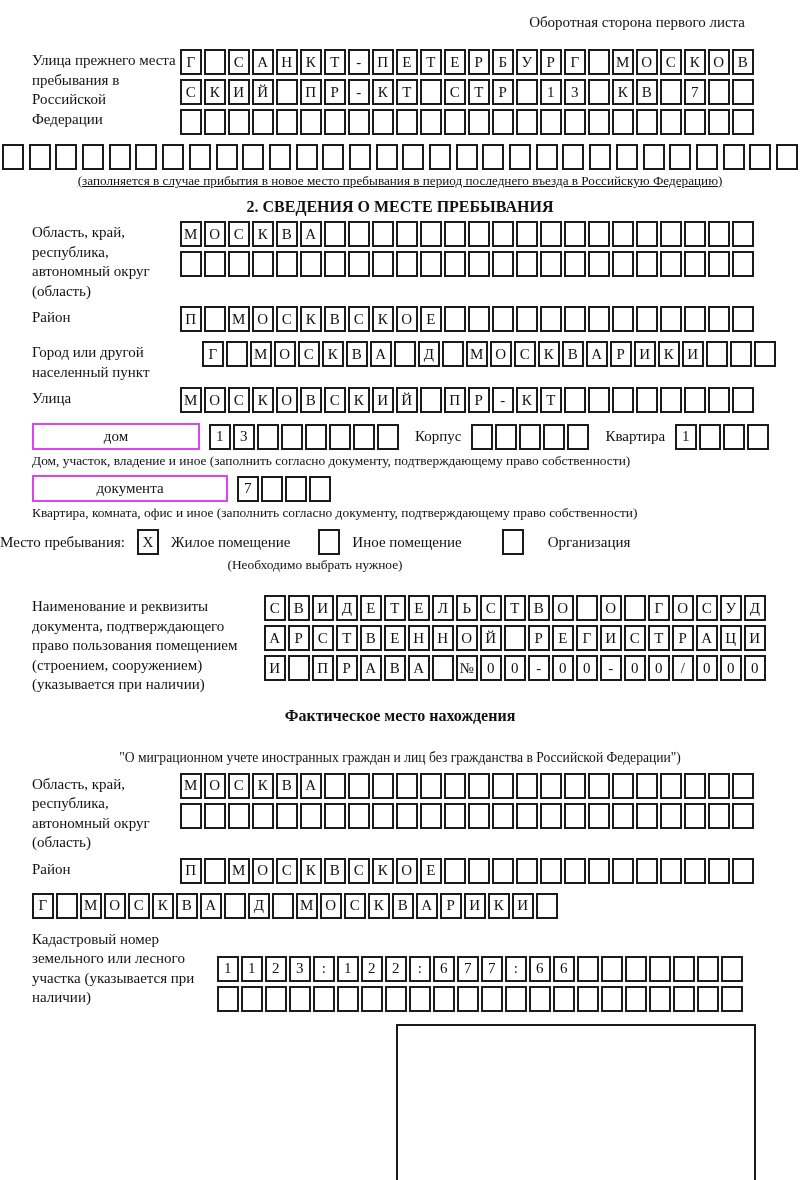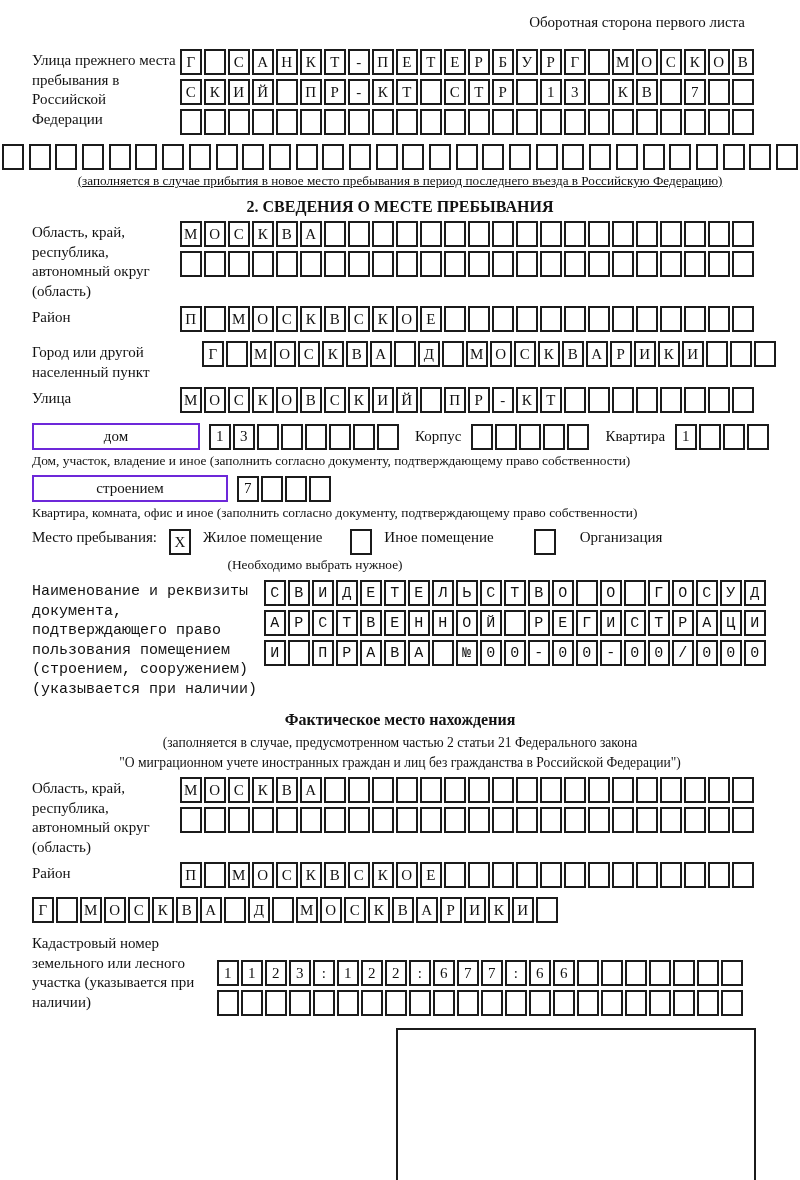--- a/index.html
+++ b/index.html
@@ -32,31 +32,31 @@
   .cells-offset { margin-left:22px; }
 
   .fullrow { display:flex; justify-content:space-between; margin:5px 2px 2px 2px; }
   .fullrow .cell { margin-right:0; width:22px; flex:0 0 22px; }
 
   .note { text-align:center; font-size:13.2px; margin-top:3px;text-decoration:underline; }
   .h-bold { text-align:center; font-size:16px; font-weight:bold; margin-top:9px; }
 
   .inline-row { display:flex; align-items:center; margin-top:6px; margin-left:32px; }
   .widebox {
-    border:2px solid #6d28d9; height:27px;
+    border:2px solid #d946ef; height:27px;
     display:flex; align-items:center; justify-content:center;
     font-size:15px;
   }
   .widebox.house { width:168px; }
   .widebox.apt { width:196px; }
   .gap8 { width:9px; }
   .inline-lbl { font-size:15px; padding:0 10px 0 14px; }
   .note-left { font-size:13.4px; margin-left:32px; margin-top:3px; }
 
-  .stay-row { display:flex; align-items:flex-start; margin-left:32px; margin-top:8px; font-size:15px; }
+  .stay-row { display:flex; align-items:center; margin-top:8px; font-size:15px; }
   .cb {
     width:22px; height:26px; border:2px solid #1b1b1b; margin:0 12px;
     display:flex; align-items:center; justify-content:center; font-size:15px;
   }
   .stay-note { width:330px; margin-left:150px; text-align:center; font-size:13.4px; margin-top:2px; }
 
   .centered-note { text-align:center; font-size:13.6px; margin-top:4px; line-height:1.45; }
 
   .stamp-box {
     width:360px; height:176px; border:2px solid #1b1b1b;
@@ -360,21 +360,21 @@
   <div class="cells" style="margin-bottom:0;">
       <span class="cell">1</span>
       <span class="cell"></span>
       <span class="cell"></span>
       <span class="cell"></span>
     </div>
 </div>
 <div class="note-left">Дом, участок, владение и иное (заполнить согласно документу, подтверждающему право собственности)</div>
 
 <div class="inline-row">
-  <div class="widebox apt">строением</div>
+  <div class="widebox apt">документа</div>
   <div class="gap8"></div>
   <div class="cells" style="margin-bottom:0;">
       <span class="cell">7</span>
       <span class="cell"></span>
       <span class="cell"></span>
       <span class="cell"></span>
     </div>
 </div>
 <div class="note-left">Квартира, комната, офис и иное (заполнить согласно документу, подтверждающему право собственности)</div>
 
@@ -382,21 +382,21 @@
   <span>Место пребывания:</span>
   <span class="cb">X</span>
   <span>Жилое помещение</span>
   <span class="cb" style="margin-left:28px;"></span>
   <span>Иное помещение</span>
   <span class="cb" style="margin-left:40px; margin-right:24px;"></span>
   <span>Организация</span>
 </div>
 <div class="stay-note">(Необходимо выбрать нужное)</div>
 
-<div class="block frow" style="margin-top:7px;font-family:Liberation Mono, monospace;">
+<div class="block frow" style="margin-top:22px;">
   <div class="lbl lbl-doc">Наименование и реквизиты документа, подтверждающего право пользования помещением (строением, сооружением) (указывается при наличии)</div>
   <div class="cellcol">
     <div class="cells">
         <span class="cell">С</span>
         <span class="cell">В</span>
         <span class="cell">И</span>
         <span class="cell">Д</span>
         <span class="cell">Е</span>
         <span class="cell">Т</span>
         <span class="cell">Е</span>
@@ -459,21 +459,21 @@
         <span class="cell">/</span>
         <span class="cell">0</span>
         <span class="cell">0</span>
         <span class="cell">0</span>
       </div>
   </div>
 </div>
 
 <div class="h-bold" style="margin-top:12px;">Фактическое место нахождения</div>
 <div class="centered-note">
-  <span>(заполняется в случае, предусмотренном частью 2 статьи 21 Федерального закона</span><br>
+  <br>
   <span>"О миграционном учете иностранных граждан и лиц без гражданства в Российской Федерации")</span>
 </div>
 
 <div class="block frow">
   <div class="lbl">Область, край, республика, автономный округ (область)</div>
   <div class="cellcol">
     <div class="cells">
         <span class="cell">М</span>
         <span class="cell">О</span>
         <span class="cell">С</span>

